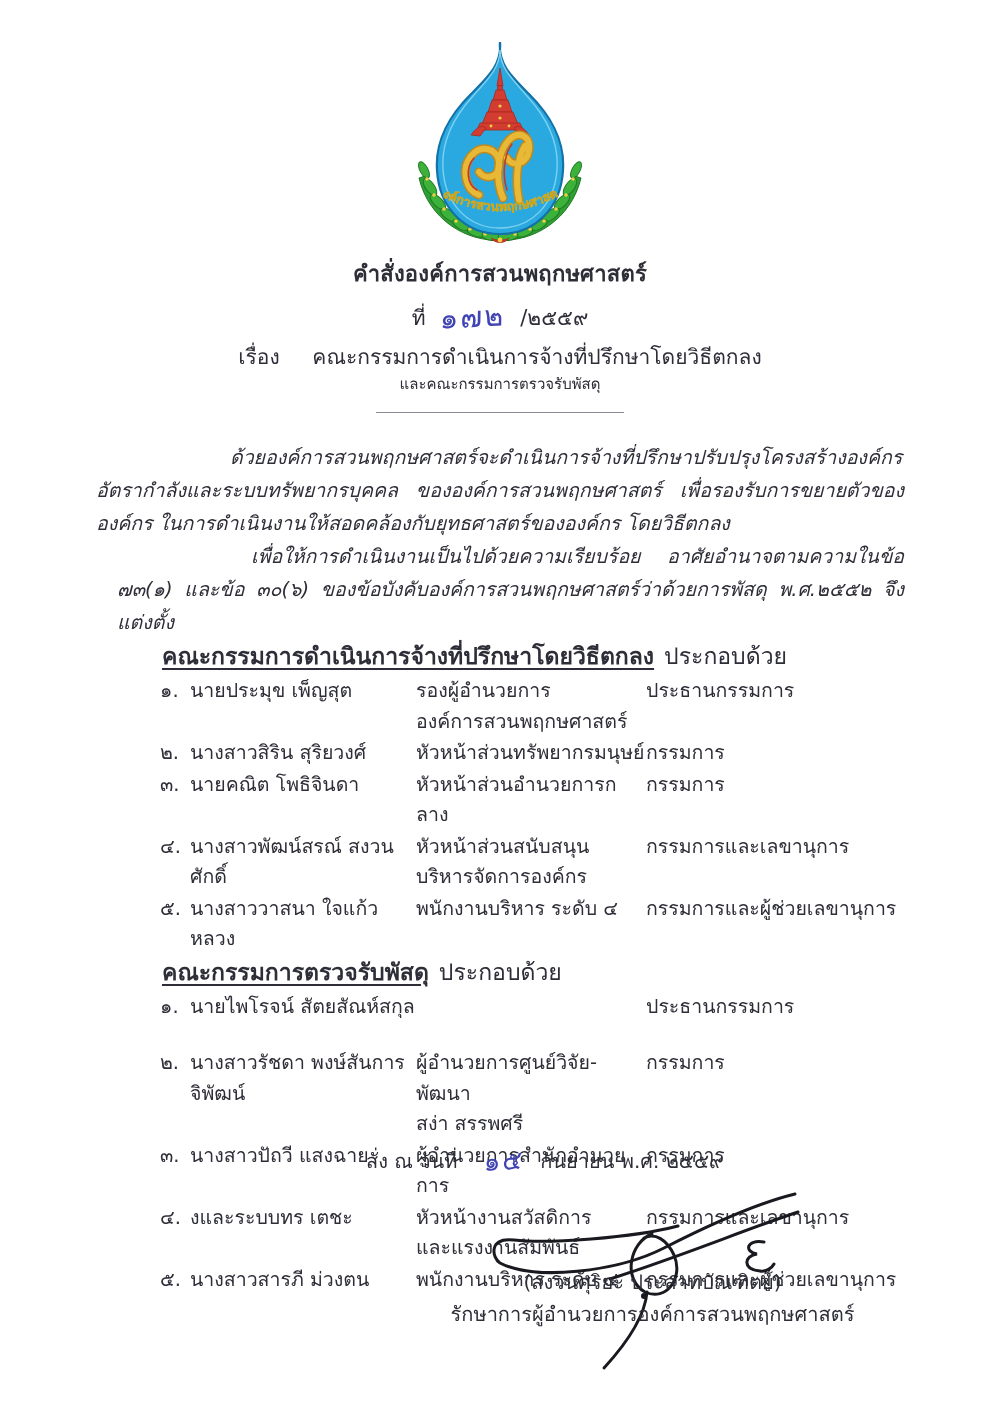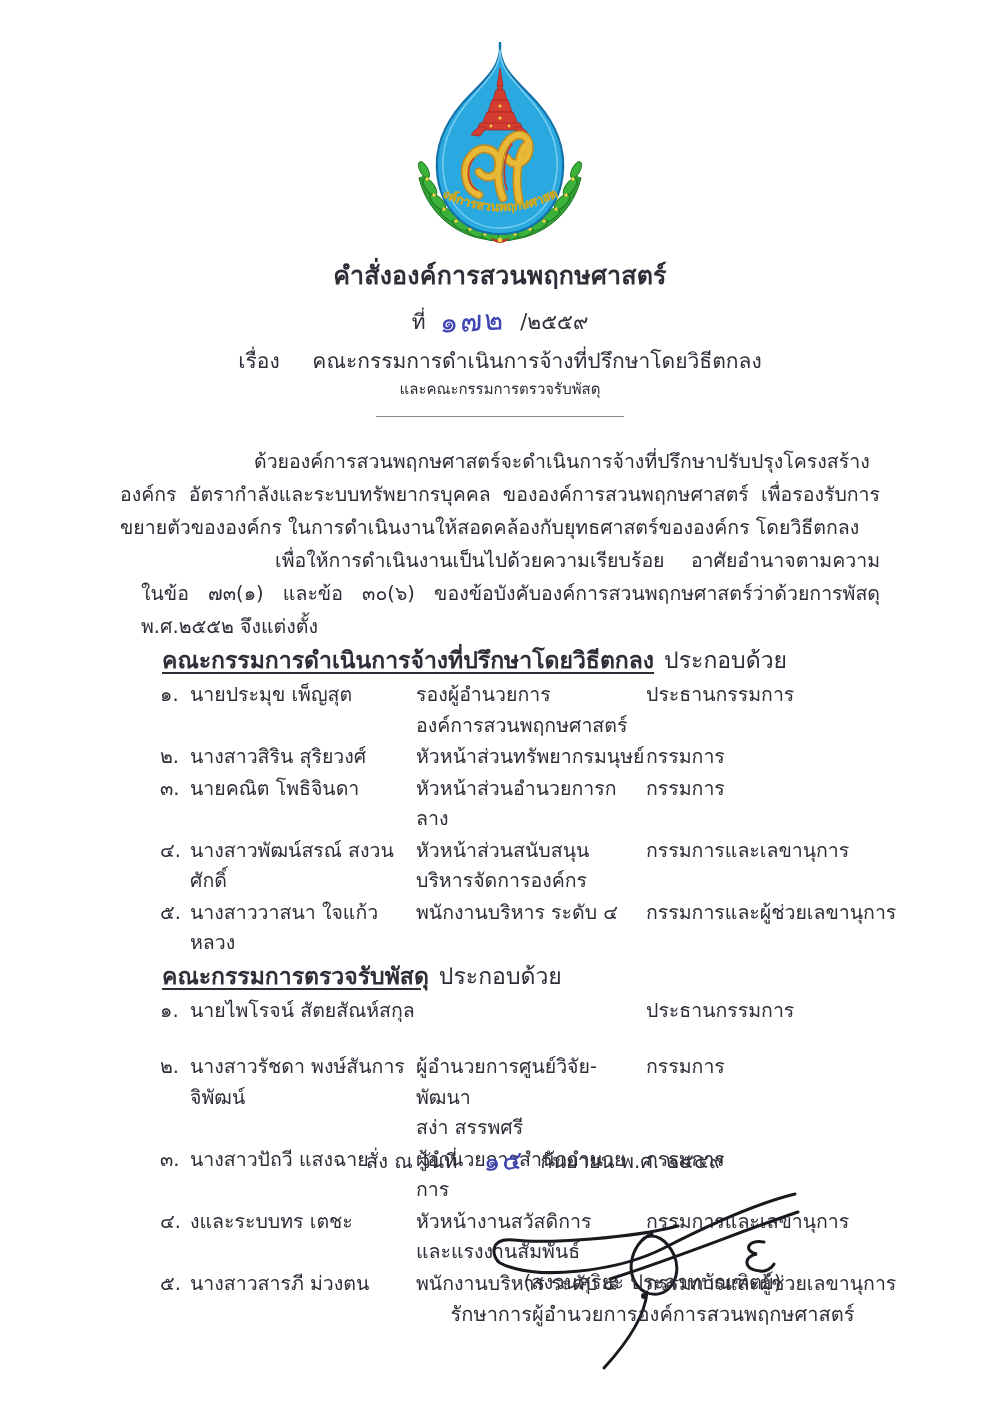--- a/index.html
+++ b/index.html
@@ -5,33 +5,33 @@
   html,body{margin:0;padding:0;}
   body{
     width:1000px;height:1414px;position:relative;overflow:hidden;
     background:#ffffff;
     font-family:"DejaVu Sans","Liberation Sans",sans-serif;
     color:#2e2e38;
   }
   .page{position:relative;width:1000px;height:1414px;}
   .logo-wrap{padding-top:40px;text-align:center;}
   .hdr{text-align:center;line-height:1.45;}
-  .hdr-title{font-size:25px;font-weight:600;margin-top:6px;letter-spacing:.2px;}
+  .hdr-title{font-size:22px;font-weight:600;margin-top:6px;letter-spacing:.2px;}
   .docno{font-size:21px;margin-top:4px;}
   .hand{
     color:#4145b4;font-size:29px;font-weight:500;
     display:inline-block;transform:rotate(-3deg) skewX(-4deg);
     letter-spacing:2px;margin:0 8px;position:relative;top:2px;
   }
   .hand.small{font-size:26px;margin:0 10px;}
   .subject{font-size:21px;margin-top:6px;}
   .subject .lbl{margin-right:26px;}
   .subject2{font-size:15px;margin-top:2px;}
   .rule{width:248px;border:none;border-top:1.6px solid #8a8a96;margin:16px auto 0 auto;}
-  .content{padding:0 120px;}
+  .content{padding:0 96px;font-style:italic;}
   .para{
     font-size:19.5px;line-height:33px;text-align:justify;
     margin:0;
   }
   .para1{margin-top:28px;text-indent:134px;}
   .para2{margin-top:0;text-indent:134px;margin-left:21px;}
   .sec-head{font-size:23px;line-height:31px;margin:2px 8px 4px 162px;}
   .sec-head b{text-decoration:underline;text-underline-offset:4px;}
   .sec-head .suffix{margin-left:10px;font-weight:400;}
   .clist{margin-left:160px;font-size:19.5px;}

